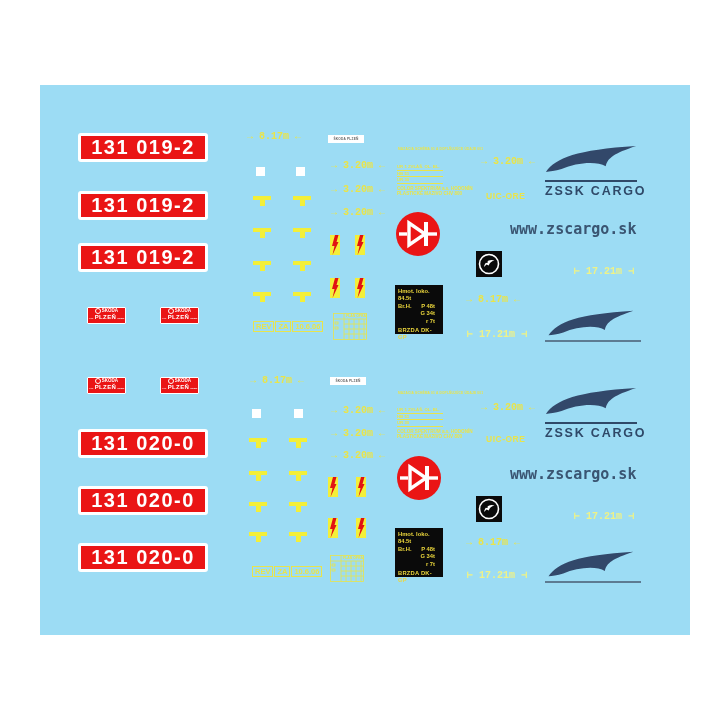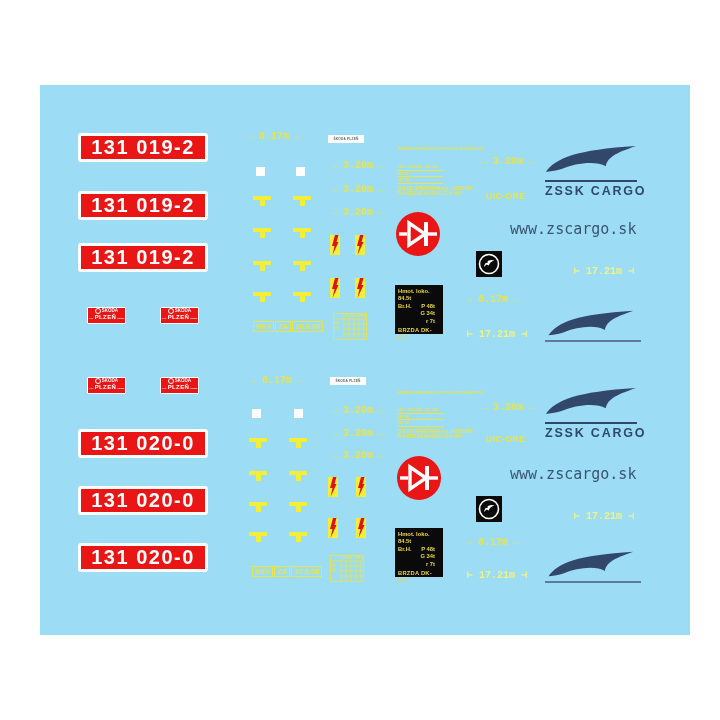--- a/index.html
+++ b/index.html
@@ -31,21 +31,21 @@
   .rev .cell{border:1px solid #e9e44a;color:#e9e44a;font-weight:bold;font-size:7.5px;
     line-height:9px;padding:0 2px;white-space:nowrap;}
   .infobox{width:48px;height:49px;background:#0a0a0a;color:#ecd73c;font-weight:bold;
     font-size:5.8px;line-height:7.4px;padding:3px;box-sizing:border-box;}
   .infobox .r{display:flex;justify-content:space-between;}
   .infobox .right{text-align:right;padding-right:5px;}
   .infobox .c5{margin-top:2px;letter-spacing:0.2px;}
   .zssk{width:92px;}
   .zssk .rule{height:2px;background:#2f4968;margin:3px 0 2px;}
   .zssk .nm{color:#2f4968;font-weight:bold;font-size:12.5px;letter-spacing:1.8px;white-space:nowrap;}
-  .www{color:#3a5572;font-family:"DejaVu Sans Mono",monospace;font-weight:normal;font-size:15px;white-space:nowrap;}
+  .www{color:#3a5572;font-family:"DejaVu Sans Mono",monospace;font-weight:bold;font-size:15px;white-space:nowrap;}
   .spec-hdr{font-size:3.2px;color:#e9e44a;font-weight:bold;white-space:nowrap;letter-spacing:0.2px;}
   .spec .row{font-size:4.3px;color:#e9e44a;font-weight:bold;border-bottom:0.6px solid #e9e44a;
     white-space:nowrap;line-height:5.6px;width:46px;}
   .spec .mk{font-size:4.6px;color:#e9e44a;font-weight:bold;white-space:nowrap;margin-top:2px;line-height:5.6px;}
   .under{height:1.5px;background:#5d7b92;width:96px;}
 </style>
 </head>
 <body>
 
 <div class="sheet">

